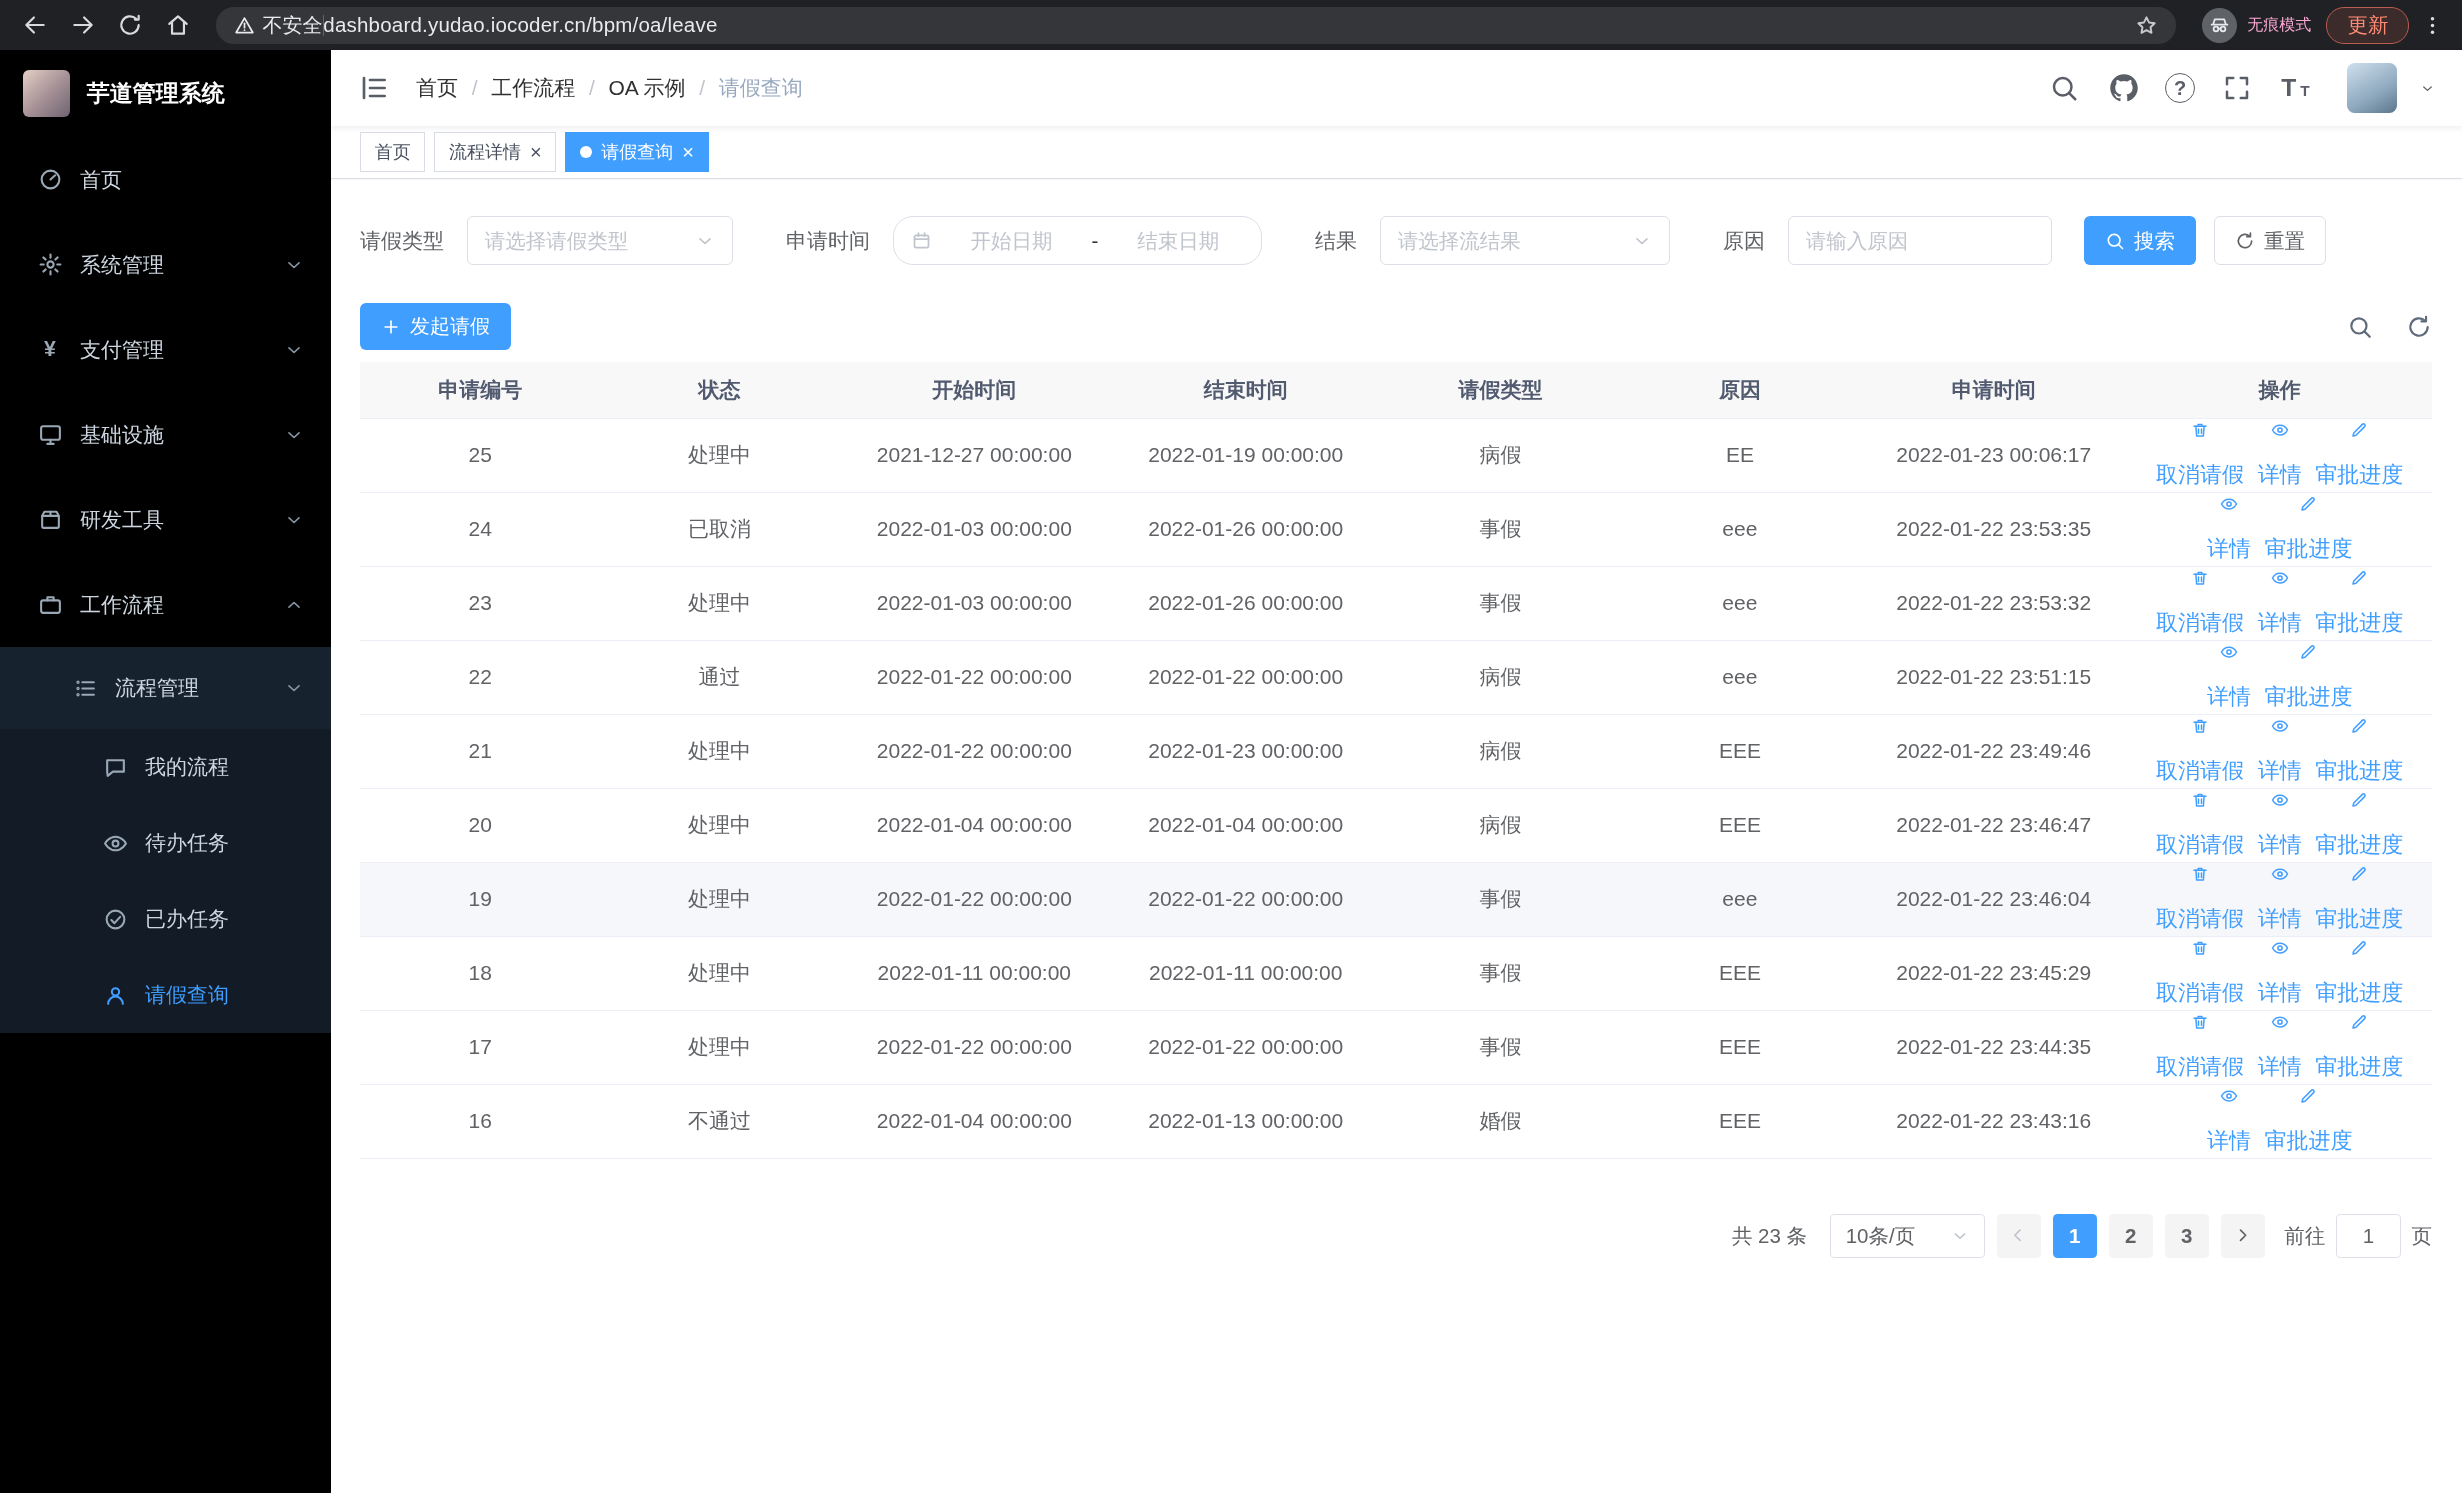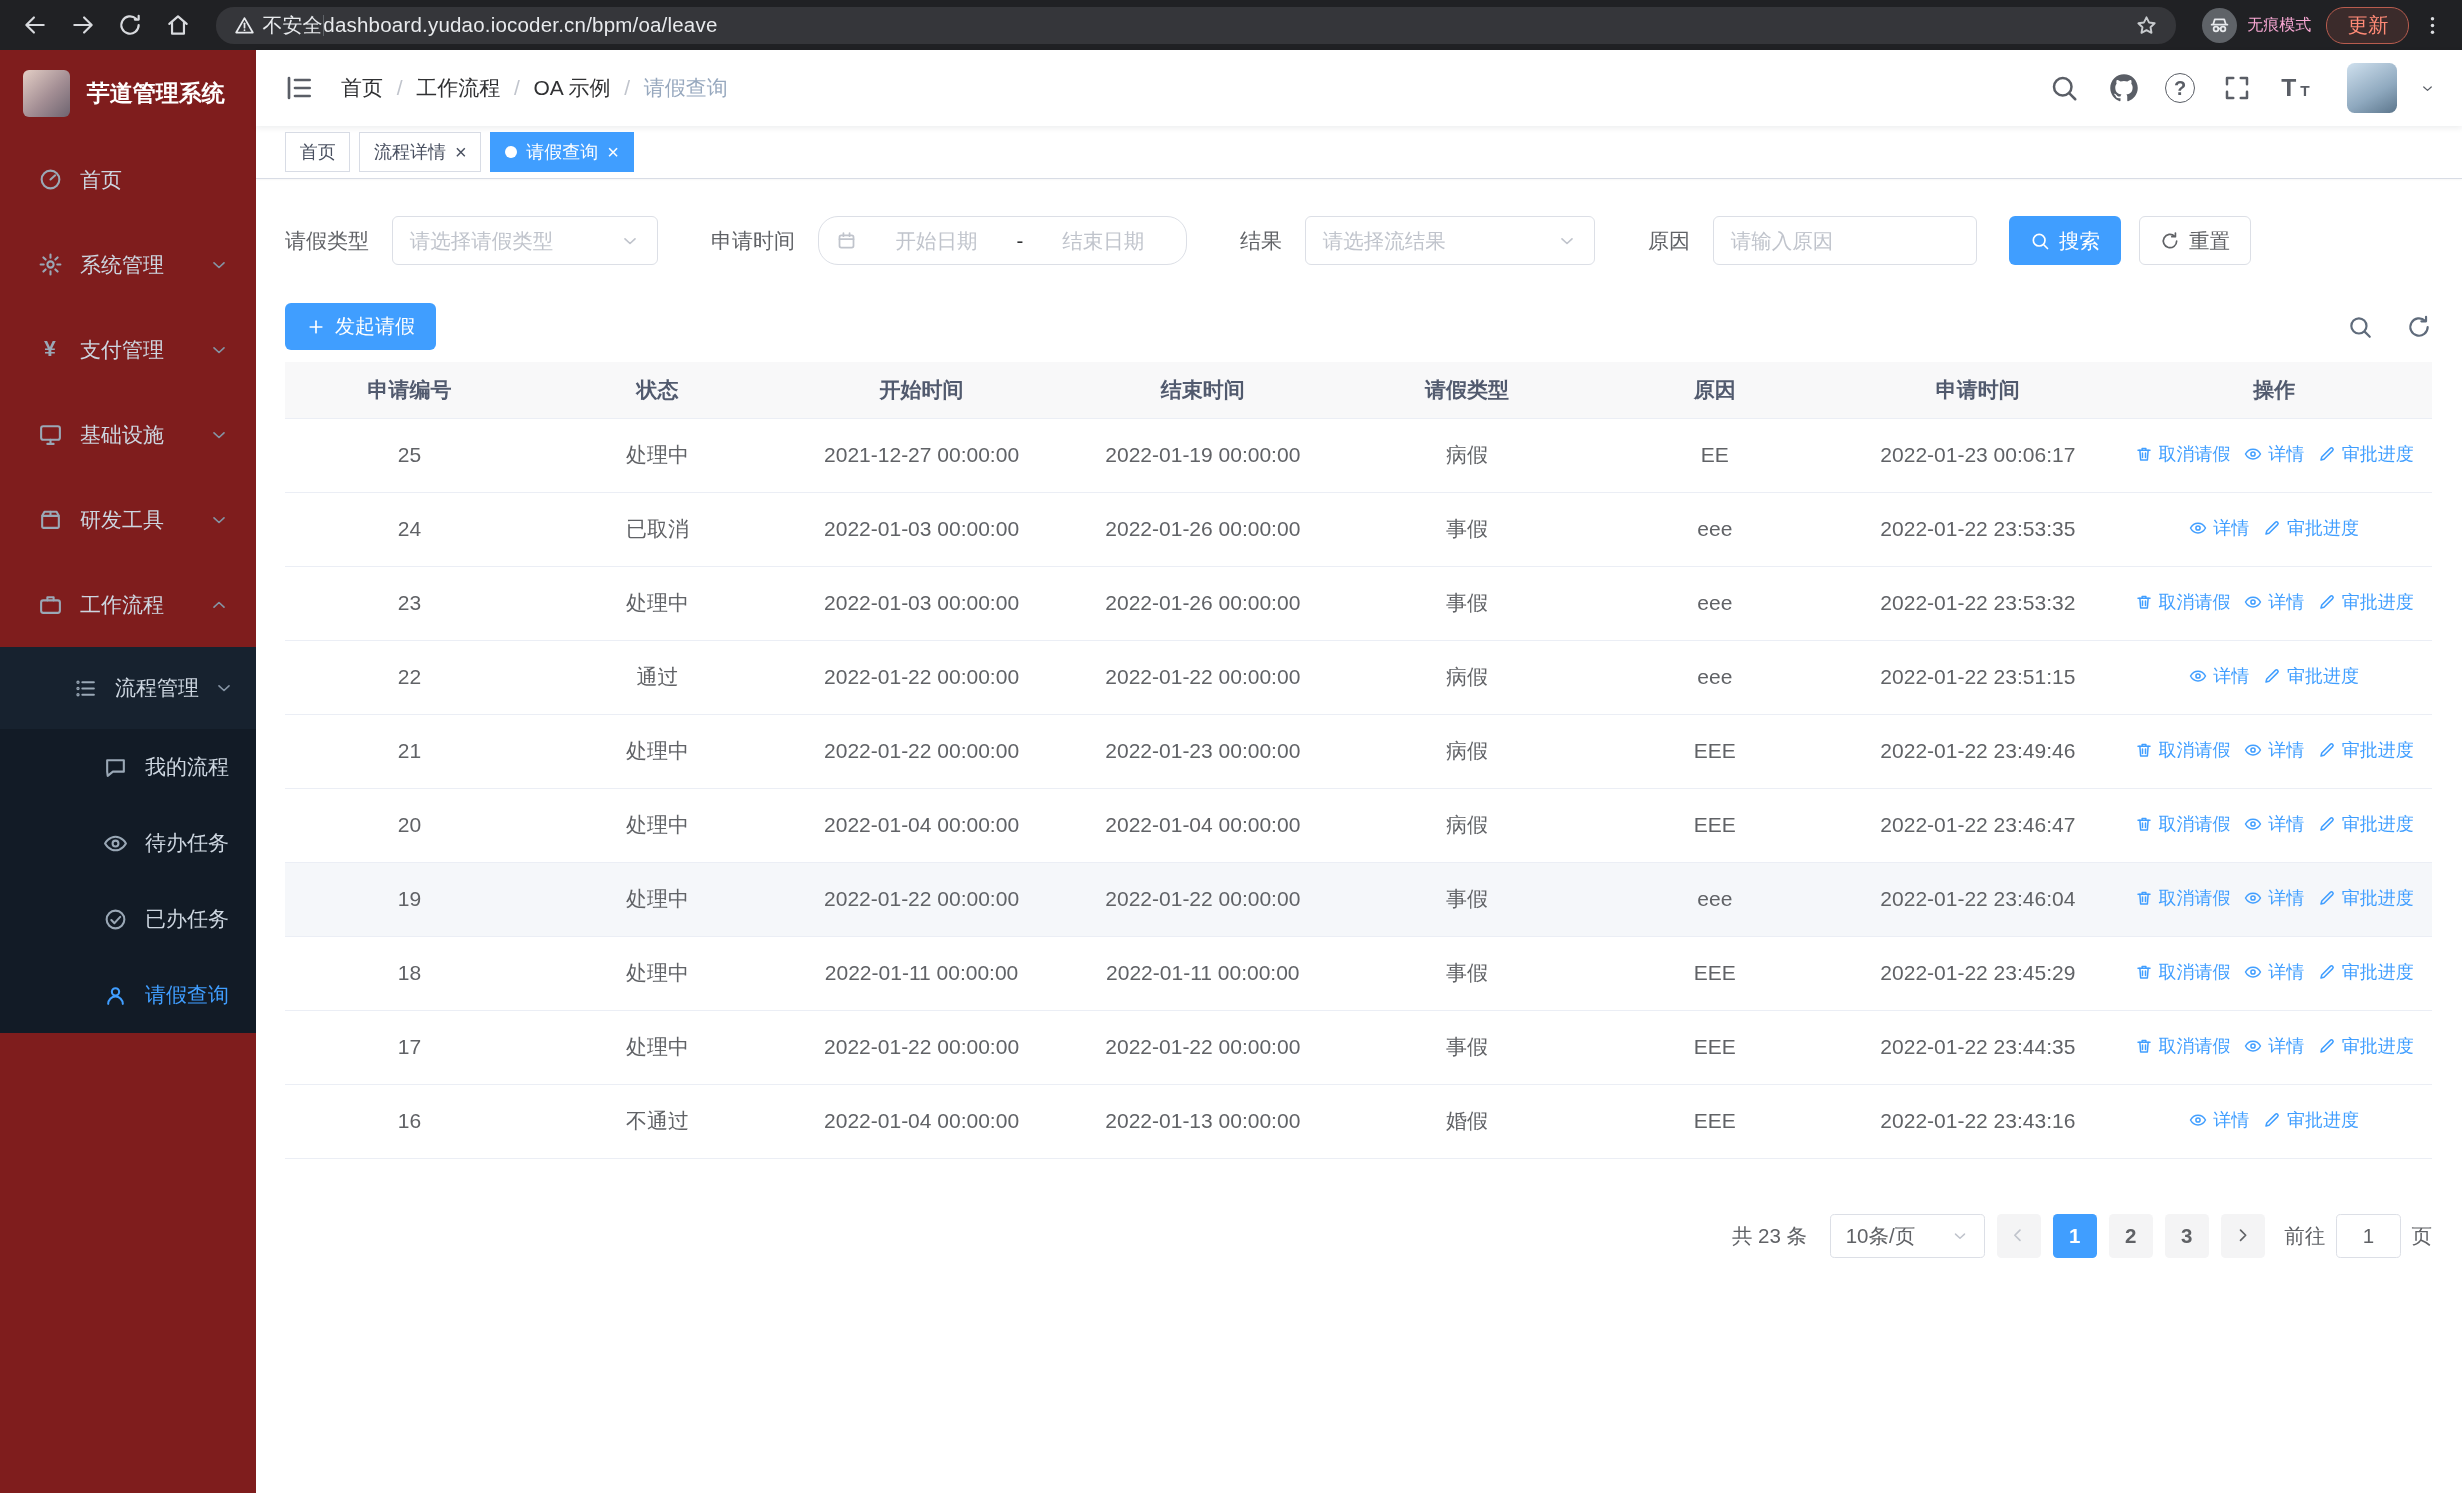--- a/index.html
+++ b/index.html
@@ -17,21 +17,21 @@
   .addr-sep{width:0.8px;height:21px;background:#5f6368;}
   .url{flex:1;letter-spacing:0.2px;}
   .star{font-size:23px;color:#c7cacd;}
   .incog{display:flex;align-items:center;gap:10.6px;font-size:16px;color:#f9a8d4;margin:0 7.6px;}
   .incog-circle{width:35px;height:35px;border-radius:50%;background:#5f6368;color:#e8eaed;font-size:21px;display:flex;align-items:center;justify-content:center;}
   .update-btn{height:37px;padding:0 20px;border-radius:18px;border:1.5px solid #b85c4e;background:rgba(255,113,99,.12);color:#ff8a76;font-size:20.5px;display:flex;align-items:center;cursor:pointer;font-family:inherit;}
   .kebab{font-size:23px;color:#dadce0;width:30px;}
 
   
   .app{display:flex;height:1443px;}
-  .sidebar{width:256px;background:#7f1d1d;display:flex;flex-direction:column;flex-shrink:0;}
+  .sidebar{width:331px;background:#000000;display:flex;flex-direction:column;flex-shrink:0;}
   .logo{height:87px;display:flex;align-items:center;gap:16.7px;padding:0 23px;}
   .logo-img{width:47px;height:47px;border-radius:6px;background:linear-gradient(135deg,#e4cfc6 0%,#a38e94 55%,#6e6470 100%);flex-shrink:0;}
   .logo-title{font-size:23px;font-weight:700;color:#fff;white-space:nowrap;}
   .m-item{height:85px;display:flex;align-items:center;gap:15px;font-size:21px;color:#cdd6e0;padding:0 27px 0 35px;cursor:pointer;white-space:nowrap;}
   .m-item .mi{font-size:25px;width:30px;color:#9aa8b6;flex-shrink:0;}
   .m-item .lbl{flex:1;}
   .m-item .chev{font-size:20px;color:#8593a3;}
   .m-item.lvl2{padding-left:70px;background:#17222f;height:82px;}
   .m-item.lvl3{padding-left:100px;background:#121b26;height:76px;}
   .m-item.active{color:#409eff;}
@@ -74,21 +74,21 @@
 
   .toolbar{display:flex;align-items:center;margin-top:38px;}
   .toolbar .btn{height:47px;font-size:20px;}
   .tool-icons{margin-left:auto;display:flex;align-items:center;gap:33px;color:#5f6b7b;}
   .tool-icons .icon{font-size:26px;cursor:pointer;}
 
   table{width:100%;border-collapse:collapse;margin-top:12px;font-size:21px;table-layout:fixed;}
   thead th{background:#f8f8f9;height:56px;font-weight:700;color:#515a6e;border-bottom:0.8px solid #ebeef5;text-align:center;}
   tbody td{height:74px;text-align:center;color:#606266;border-bottom:0.8px solid #ebeef5;white-space:nowrap;overflow:hidden;}
   tr.hl td{background:#f5f7fa;}
-  .act{color:#409eff;font-size:18px;display:inline-flex;align-items:center;gap:6px;margin:0 6.8px;cursor:pointer;white-space:nowrap;}
+  .act{color:#409eff;font-size:22px;display:inline-flex;align-items:center;gap:21px;margin:0 6.8px;cursor:pointer;white-space:nowrap;flex-direction:column;}
   .act .icon{font-size:18px;}
 
   .pagination{display:flex;align-items:center;justify-content:flex-end;margin-top:55px;gap:12px;font-size:20.5px;color:#606266;}
   .total{margin-right:10.6px;}
   .psize{width:155px;height:44px;border:0.8px solid #dcdfe6;border-radius:4.6px;display:flex;align-items:center;justify-content:space-between;padding:0 15px;color:#606266;cursor:pointer;}
   .psize .chev{font-size:18px;color:#c0c4cc;}
   .pbtn{min-width:44px;height:44px;border-radius:4.6px;background:#f4f4f5;display:flex;align-items:center;justify-content:center;color:#606266;font-weight:600;cursor:pointer;font-size:20.5px;}
   .pbtn.disabled{color:#c0c4cc;cursor:default;}
   .pbtn.active{background:#409eff;color:#fff;}
   .goto{display:flex;align-items:center;gap:10.6px;margin-left:7.6px;}

